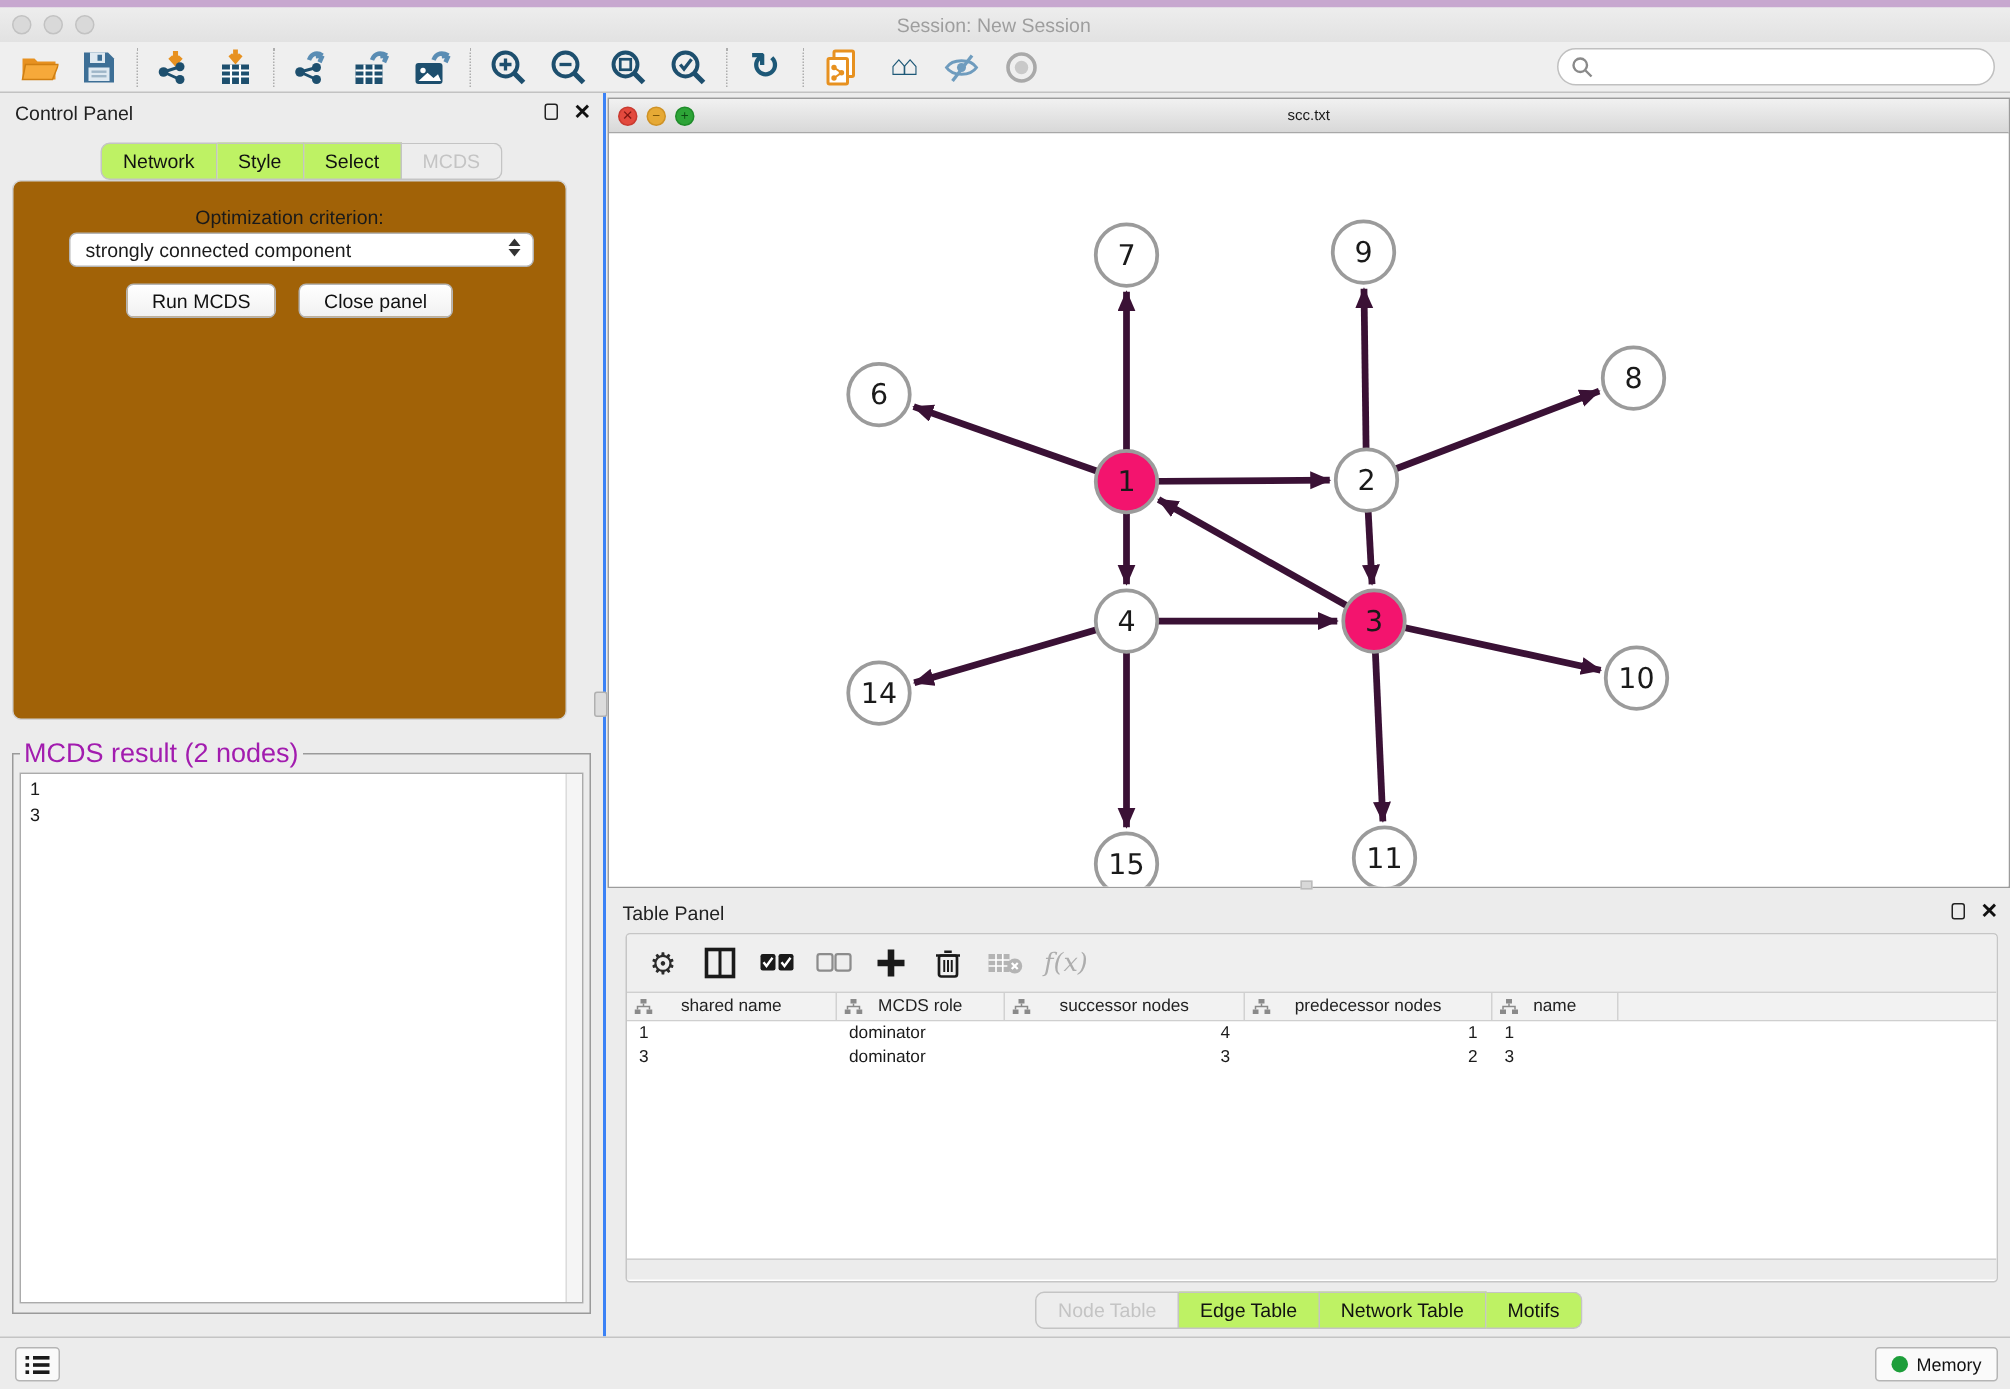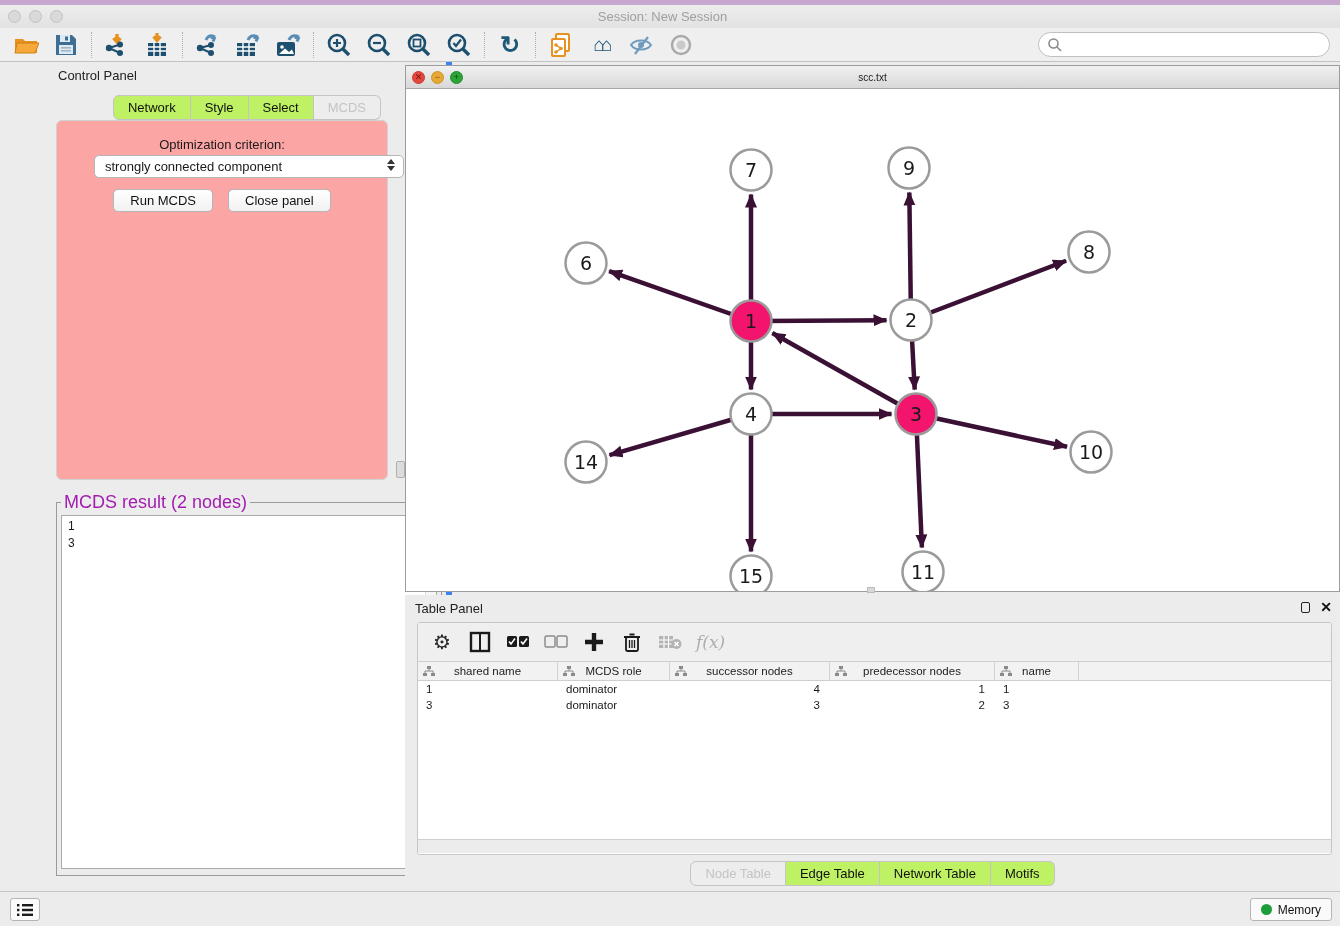--- a/index.html
+++ b/index.html
@@ -32,38 +32,38 @@
   #search-wrap {
     position:absolute; right:10px; top:4px; width:292px; height:25px;
     background:#fff; border:1px solid #c0c0c0; border-radius:13px;
     display:flex; align-items:center; padding-left:8px;
   }
   #search-wrap input { border:none; outline:none; flex:1; height:20px; font-size:13px; background:transparent;
     font-family:"Liberation Sans",sans-serif; }
   
   #control-panel {
     position:absolute; left:0; top:62px; width:404px; height:829px;
-    background:#ececec; border-right:6px solid #3b82f6;margin-left:48px;
+    background:#ececec; border-right:2px solid #3b82f6;
   }
   .panel-head { position:relative; height:26px; display:flex; align-items:center; padding:0 10px; }
   .panel-head .ph-title { font-size:13px; color:#222; }
   .ph-icons { position:absolute; right:8px; top:5px; display:flex; gap:10px; align-items:center; }
   .float-box { width:9px; height:11px; border:1.5px solid #222; border-radius:2px; }
   .close-x { font-weight:bold; font-size:14px; color:#111; line-height:1; }
   #cp-tabs { position:absolute; left:0; top:33px; width:100%; display:flex; justify-content:center; }
   .seg-tab {
     background:#bef264; border:1px solid #c4c4c4; border-left:none;
     padding:4px 14px; font-size:13px; color:#111; cursor:default;
   }
   .seg-tab:first-child { border-left:1px solid #c4c4c4; border-radius:6px 0 0 6px; }
   .seg-tab:last-child { border-radius:0 6px 6px 0; }
   .seg-tab.active-dim { background:#ededed; color:#c4c4c4; }
   #cp-inner {
-    position:absolute; left:8px; top:58px; width:332px; height:360px;
-    background:#fca5a5; border:1px solid #d2d2d2; border-radius:6px;
+    position:absolute; left:8px; top:58px; width:370px; height:360px;
+    background:#a16207; border:1px solid #d2d2d2; border-radius:6px;
   }
   #opt-label { margin-top:16px; text-align:center; font-size:13px; color:#1a1a1a; }
   #criterion-select {
     position:absolute; left:37px; top:34px; width:310px; height:23px;
     background:#fff; border:1px solid #b5b5b5; border-radius:5px;
     display:flex; align-items:center; padding-left:10px; font-size:13px;
   }
   #criterion-select .chev { position:absolute; right:8px; top:3px; display:flex; flex-direction:column; gap:2px; }
   .chev-up { width:0; height:0; border-left:4px solid transparent; border-right:4px solid transparent; border-bottom:5px solid #333; }
   .chev-dn { width:0; height:0; border-left:4px solid transparent; border-right:4px solid transparent; border-top:5px solid #333; }

